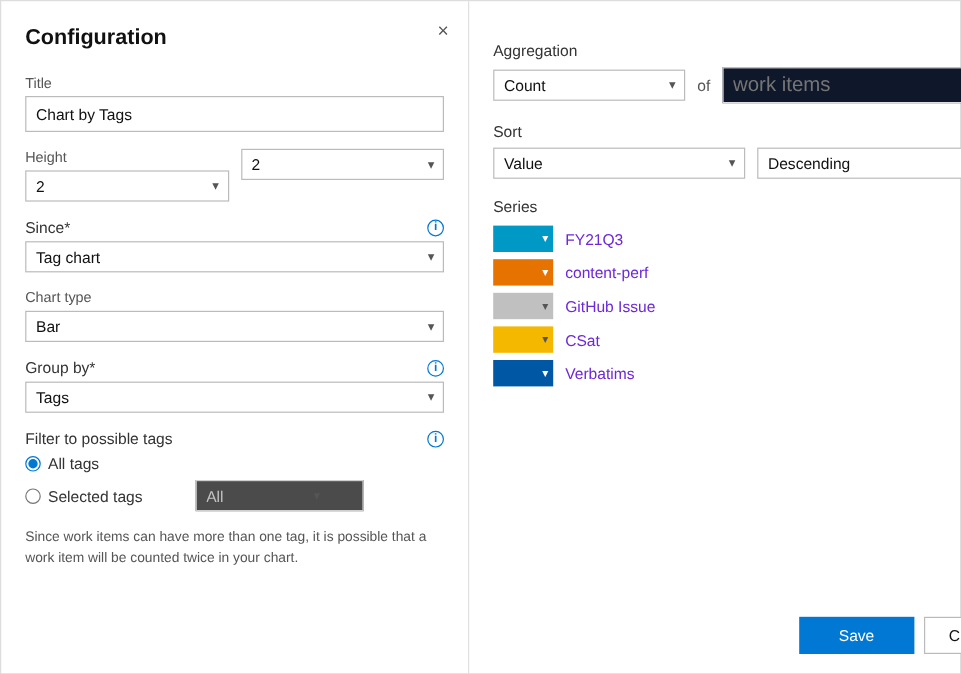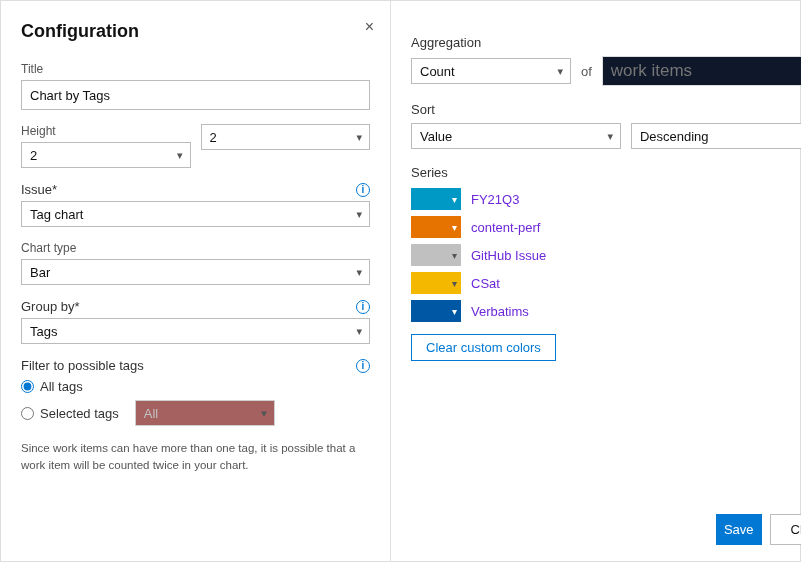--- a/index.html
+++ b/index.html
@@ -216,21 +216,21 @@
       position: absolute;
       bottom: 16px;
       right: 16px;
       display: flex;
       gap: 8px;
     }
     .btn-save {
       background: #0078d4;
       color: #fff;
       border: none;
-      padding: 7px 8px;
+      padding: 7px 33px;
       font-size: 13px;
       cursor: pointer;
     }
     .btn-close {
       background: #fff;
       color: #111;
       border: 1px solid #bbb;
       padding: 7px 20px;
       font-size: 13px;
       cursor: pointer;
@@ -263,21 +263,21 @@
         <div class="select-wrapper">
           <select>
             <option>2</option><option>3</option><option>4</option>
           </select>
           <span class="select-arrow">▾</span>
         </div>
       </div>
     </div>
 
     <div class="label-with-info">
-      <span>Issue*</span>
+      <span>Since*</span>
       <span class="info-icon">i</span>
     </div>
     <div class="select-wrapper">
       <select>
         <option>Tag chart</option>
       </select>
       <span class="select-arrow">▾</span>
     </div>
 
     <div class="field-label" style="margin-top:14px;">Chart type</div>
@@ -307,21 +307,21 @@
       <div class="radio-item">
         <input type="radio" name="tagFilter" checked="" style="">
         <span>All tags</span>
       </div>
       <div class="radio-item-row">
         <div class="radio-item" style="margin-bottom:0;">
           <input type="radio" name="tagFilter" style="">
           <span>Selected tags</span>
         </div>
         <div class="select-wrapper" style="width:140px; margin-left:8px;">
-          <select disabled="" style="background:#7f1d1d; color:#aaa;">
+          <select disabled="" style="background:#000000; color:#aaa;margin-left:28px;">
             <option>All</option>
           </select>
           <span class="select-arrow">▾</span>
         </div>
       </div>
     </div>
 
     <p class="note-text">Since work items can have more than one tag, it is possible that a work item will be counted twice in your chart.</p>
   </div>
 
@@ -397,21 +397,20 @@
       </div>
       <div class="series-item">
         <div class="color-swatch-wrapper">
           <div class="color-swatch" style="background:#0057a3; width:50px; height:22px; position:relative;"></div>
           <span class="swatch-arrow">▾</span>
         </div>
         <span class="series-label">Verbatims</span>
       </div>
     </div>
 
-    <button class="clear-btn">Clear custom colors</button>
 
     <div class="bottom-actions">
       <button class="btn-save">Save</button>
       <button class="btn-close">Close</button>
     </div>
 
   </div>
 </div>
 
 </body></html>

